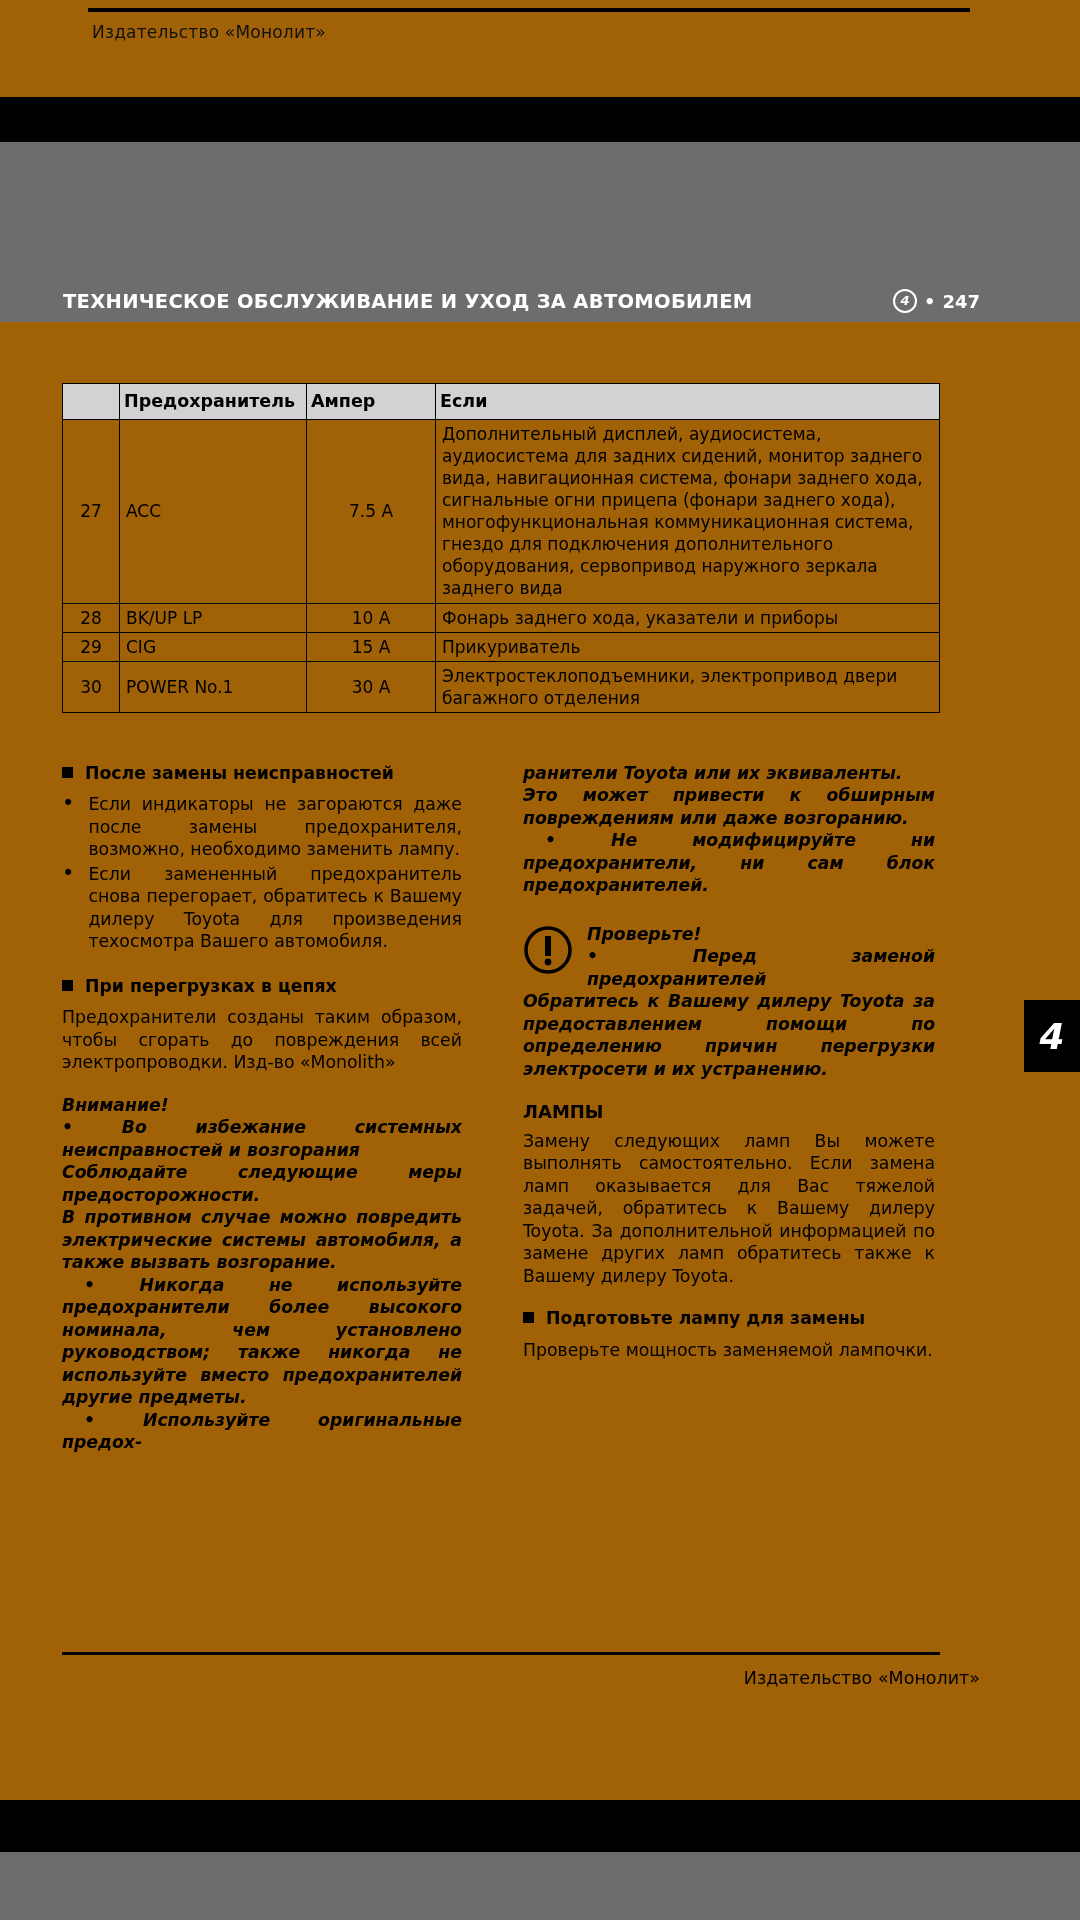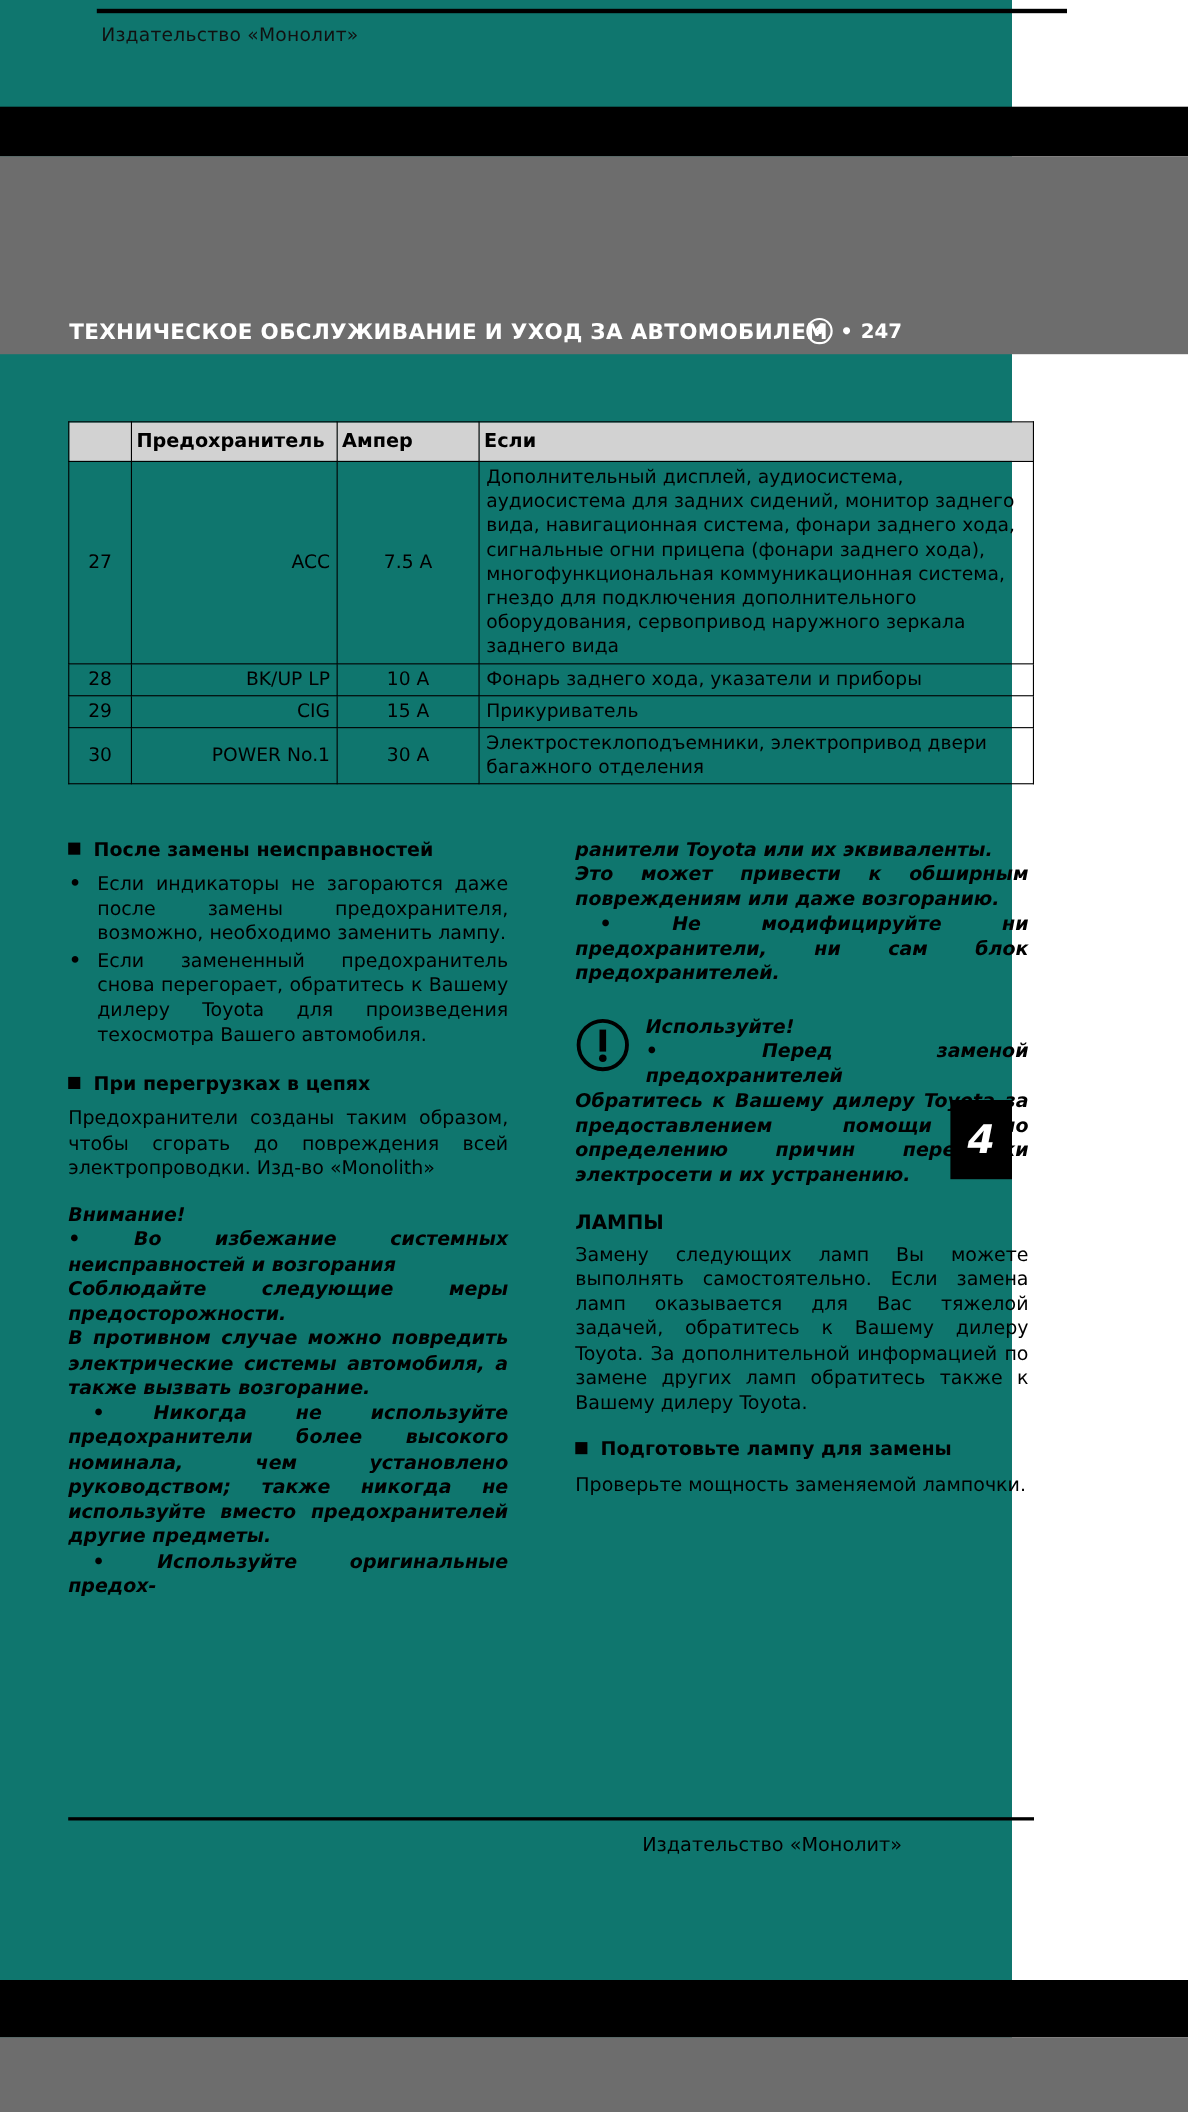--- a/index.html
+++ b/index.html
@@ -13,23 +13,23 @@
     position: relative;
     font-family: "DejaVu Sans", sans-serif;
     color: #000;
     overflow: hidden;
   }
 
   
   .page {
     position: absolute;
     left: 0; top: 0;
-    width: 920px;
+    width: 1080px;
     height: 1920px;
-    background: #0f766e;
+    background: #a16207;
   }
 
   .top-rule {
     position: absolute;
     left: 88px; top: 8px;
     width: 882px; height: 4px;
     background: #000;
   }
 
   .publisher-top {
@@ -109,21 +109,21 @@
     padding: 3px 6px;
   }
   table.fuse thead th {
     background: #d2d2d2;
     font-weight: bold;
     text-align: left;
     font-size: 17.5px;
     padding: 6px 4px;
   }
   .col-no  { width: 48px;  text-align: center; }
-  .col-name{ width: 178px; text-align: right; }
+  .col-name{ width: 178px; text-align: left; }
   .col-amp { width: 120px; text-align: center; }
   .col-cir { text-align: left; padding-left: 10px; line-height: 1.30; }
   .cell-multiline { line-height: 1.30; }
 
   
   .col {
     position: absolute;
     top: 762px;
     width: 400px;
     font-size: 17.3px;
@@ -338,21 +338,21 @@
 
     <div class="note-block">
       <div class="note-icon">
         <svg width="50" height="50" viewBox="0 0 50 50">
           <circle cx="25" cy="25" r="22" fill="none" stroke="#000" stroke-width="3.5"></circle>
           <rect x="22" y="11" width="6" height="20" fill="#000"></rect>
           <circle cx="25" cy="37" r="3.4" fill="#000"></circle>
         </svg>
       </div>
       <div class="note-body">
-        <p class="bold-italic">Используйте!</p>
+        <p class="bold-italic">Проверьте!</p>
         <p class="bold-italic">• Перед заменой предохранителей</p>
       </div>
     </div>
     <p class="bold-italic">Обратитесь к Вашему дилеру Toyota за предоставлением помощи по определению причин перегрузки электросети и их устранению.</p>
 
     <div class="gap-m"></div>
 
     <p class="section-head">ЛАМПЫ</p>
     <p class="para">Замену следующих ламп Вы можете выполнять самостоятельно. Если замена ламп оказывается для Вас тяжелой задачей, обратитесь к Вашему дилеру Toyota. За дополнительной информацией по замене других ламп обратитесь также к Вашему дилеру Toyota.</p>
 

